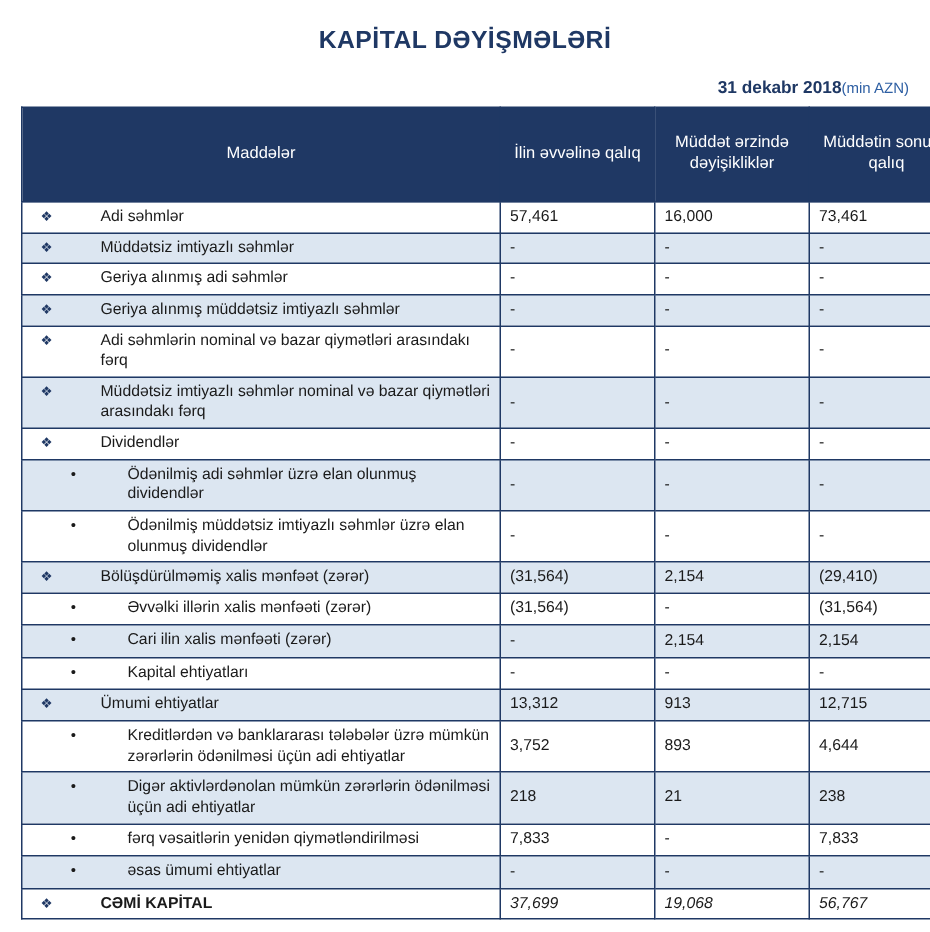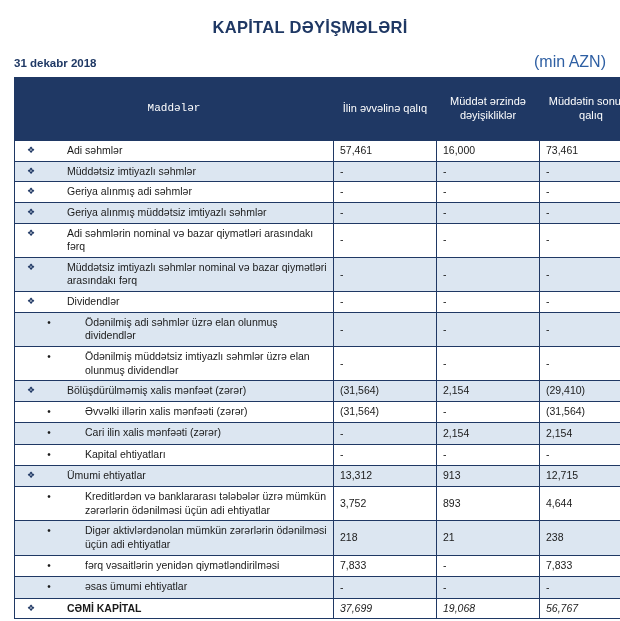--- a/index.html
+++ b/index.html
@@ -24,32 +24,32 @@
     text-align: center;
     color: #1f3864;
     font-size: 16.5px;
     font-weight: bold;
     letter-spacing: 0.3px;
     padding-top: 18px;
     padding-bottom: 2px;
   }
   .subheader {
     display: flex;
-    justify-content: space-between;
+    justify-content: flex-end;
     align-items: baseline;
     padding: 14px 14px 6px 14px;
   }
   .subheader .date {
     color: #1f3864;
     font-size: 11.5px;
     font-weight: bold;
   }
   .subheader .unit {
     color: #2e5fa3;
-    font-size: 16px;
+    font-size: 10px;
   }
   table.statement {
     border-collapse: collapse;
     width: 592px;
     margin: 0 14px;
     table-layout: fixed;
   }
   table.statement th, table.statement td {
     border: 1px solid #1f3864;
     vertical-align: middle;
@@ -57,21 +57,21 @@
   thead th {
     background: #1f3864;
     color: #ffffff;
     font-size: 11px;
     font-weight: normal;
     text-align: center;
     padding: 7px 4px;
     line-height: 1.25;
     height: 48px;
   }
-  th.col-label { width: 310px; font-family: Liberation Mono, monospace; }
+  th.col-label { width: 310px; }
   th.col-num { width: 94px; }
   tbody td {
     font-size: 10.5px;
     padding: 3px 6px;
     line-height: 1.3;
   }
   tbody tr.shade td { background: #dce6f1; }
   tbody tr.plain td { background: #ffffff; }
   td.label {
     text-align: left;

